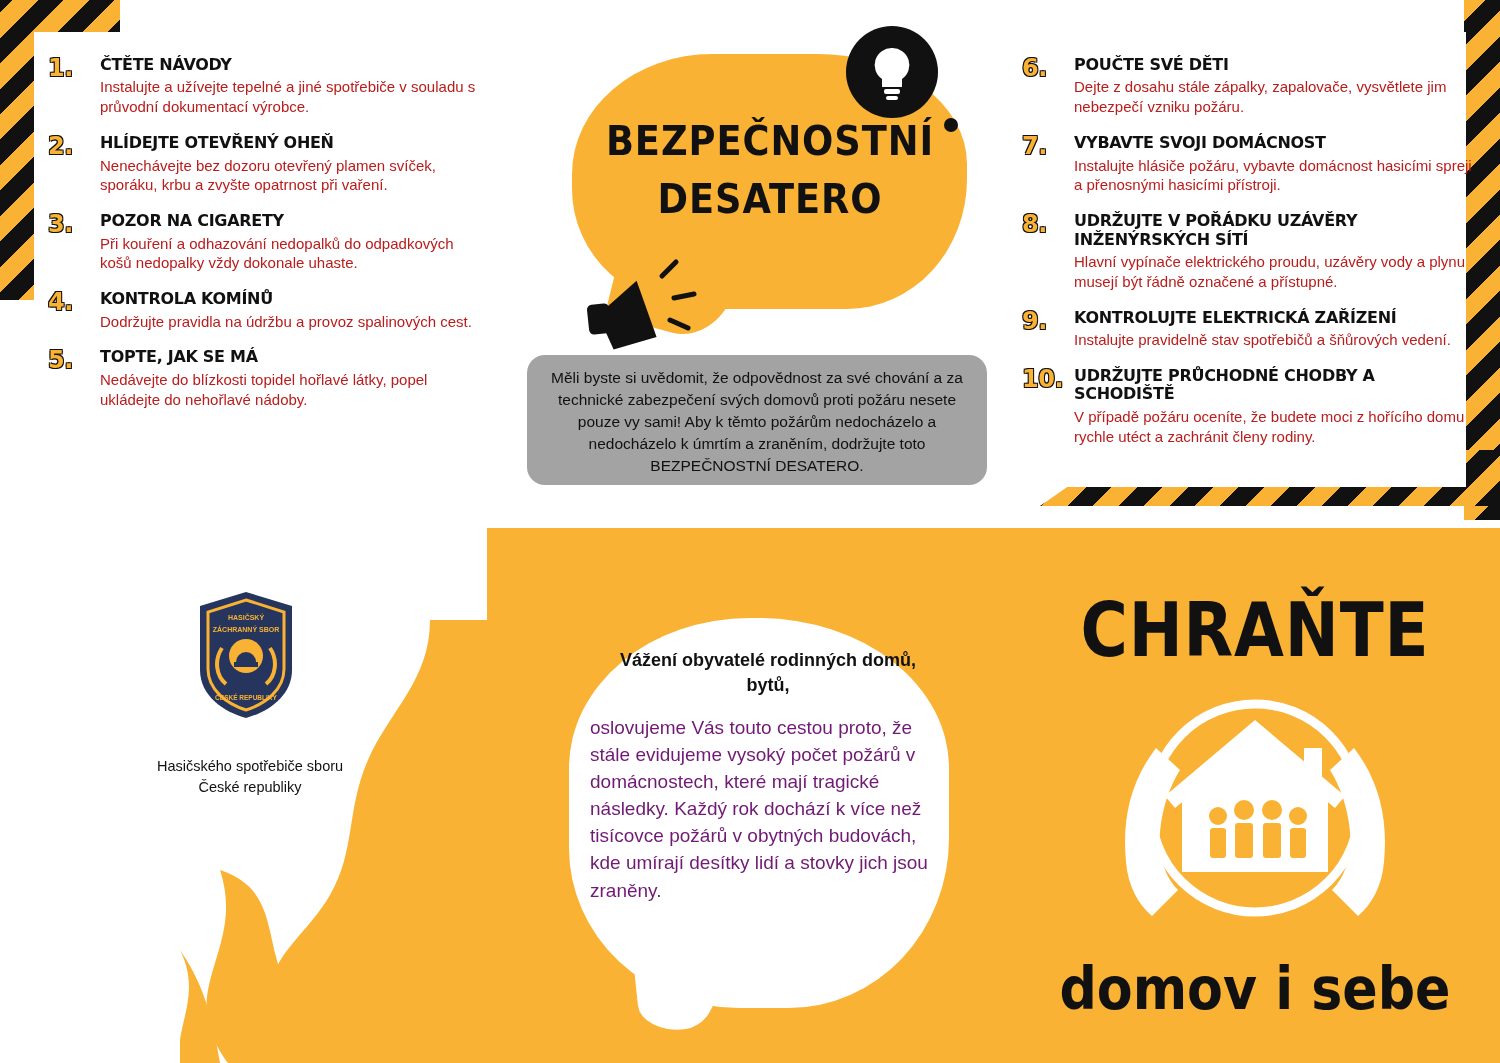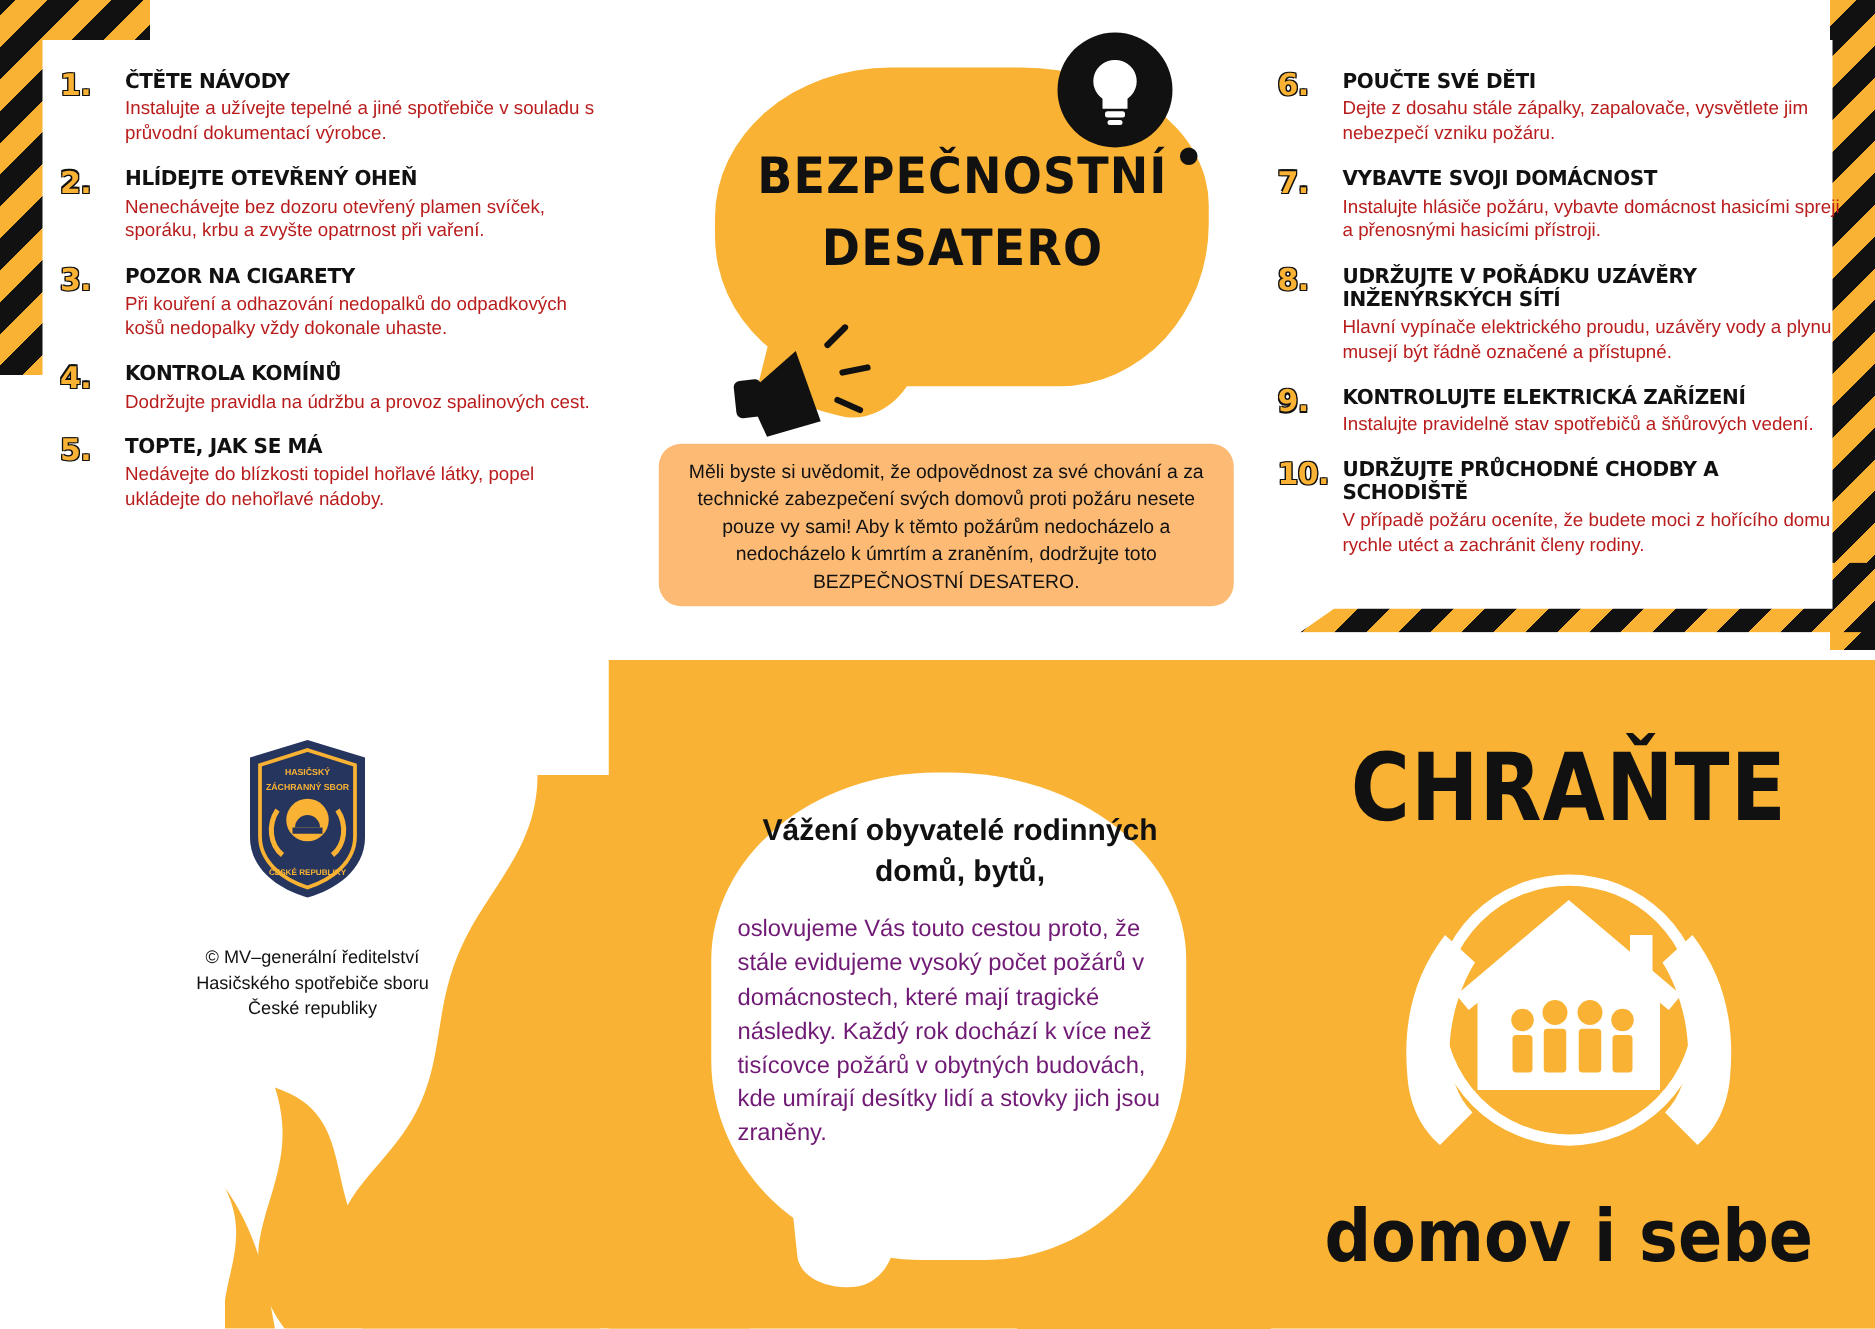--- a/index.html
+++ b/index.html
@@ -147,21 +147,21 @@
     width: 14px; height: 14px;
     background: #111111;
     border-radius: 50%;
   }
 
   
   .note-bubble {
     position: absolute;
     left: 527px; top: 355px;
     width: 460px; height: 130px;
-    background: #fdba74;
+    background: #a3a3a3;
     border-radius: 18px;
     padding: 12px 22px;
     box-sizing: border-box;
   }
   .note-bubble p {
     margin: 0;
     text-align: center;
     font-size: 15.5px;
     line-height: 1.42;
     color: #111111;
@@ -213,21 +213,21 @@
     border-radius: 20px 40px 50px 60px / 20px 40px 60px 40px;
     transform: rotate(-6deg);
   }
   .bubble-white-inner {
     position: absolute;
     left: 586px; top: 648px;
     width: 350px;
   }
   .bubble-white-head {
     font-weight: bold;
-    font-size: 24px;
+    font-size: 18px;
     line-height: 1.38;
     text-align: center;
     color: #111111;
     margin: 0 0 16px 14px;
   }
   .bubble-white-body {
     font-size: 19px;
     line-height: 1.43;
     color: #701a75;
     margin: 0;
@@ -379,21 +379,20 @@
   <text x="50" y="30" text-anchor="middle" font-family="Liberation Sans, sans-serif" font-size="7" font-weight="bold" fill="#f9b233">HASIČSKÝ</text>
   <text x="50" y="42" text-anchor="middle" font-family="Liberation Sans, sans-serif" font-size="7" font-weight="bold" fill="#f9b233">ZÁCHRANNÝ SBOR</text>
   <circle cx="50" cy="66" r="17" fill="#f9b233"></circle>
   <path d="M40 72 a10 10 0 0 1 20 0 z" fill="#26355e"></path>
   <rect x="38" y="72" width="24" height="5" fill="#26355e"></rect>
   <path d="M26 58 C18 70 20 86 30 94 M74 58 C82 70 80 86 70 94" stroke="#f9b233" stroke-width="4" fill="none"></path>
   <text x="50" y="110" text-anchor="middle" font-family="Liberation Sans, sans-serif" font-size="6.5" font-weight="bold" fill="#f9b233">ČESKÉ REPUBLIKY</text>
 </svg>
 
 <div class="copyright">
-  <div>© MV–generální ředitelství</div>
   <div>Hasičského spotřebiče sboru</div>
   <div>České republiky</div>
 </div>
 
 <div class="bubble-white-tail"></div>
 <div class="bubble-white"></div>
 <div class="bubble-white-inner">
   <p class="bubble-white-head">Vážení obyvatelé rodinných domů, bytů,</p>
   <p class="bubble-white-body">oslovujeme Vás touto cestou proto, že stále evidujeme vysoký počet požárů v domácnostech, které mají tragické následky. Každý rok dochází k více než tisícovce požárů v obytných budovách, kde umírají desítky lidí a stovky jich jsou zraněny.</p>
 </div>

